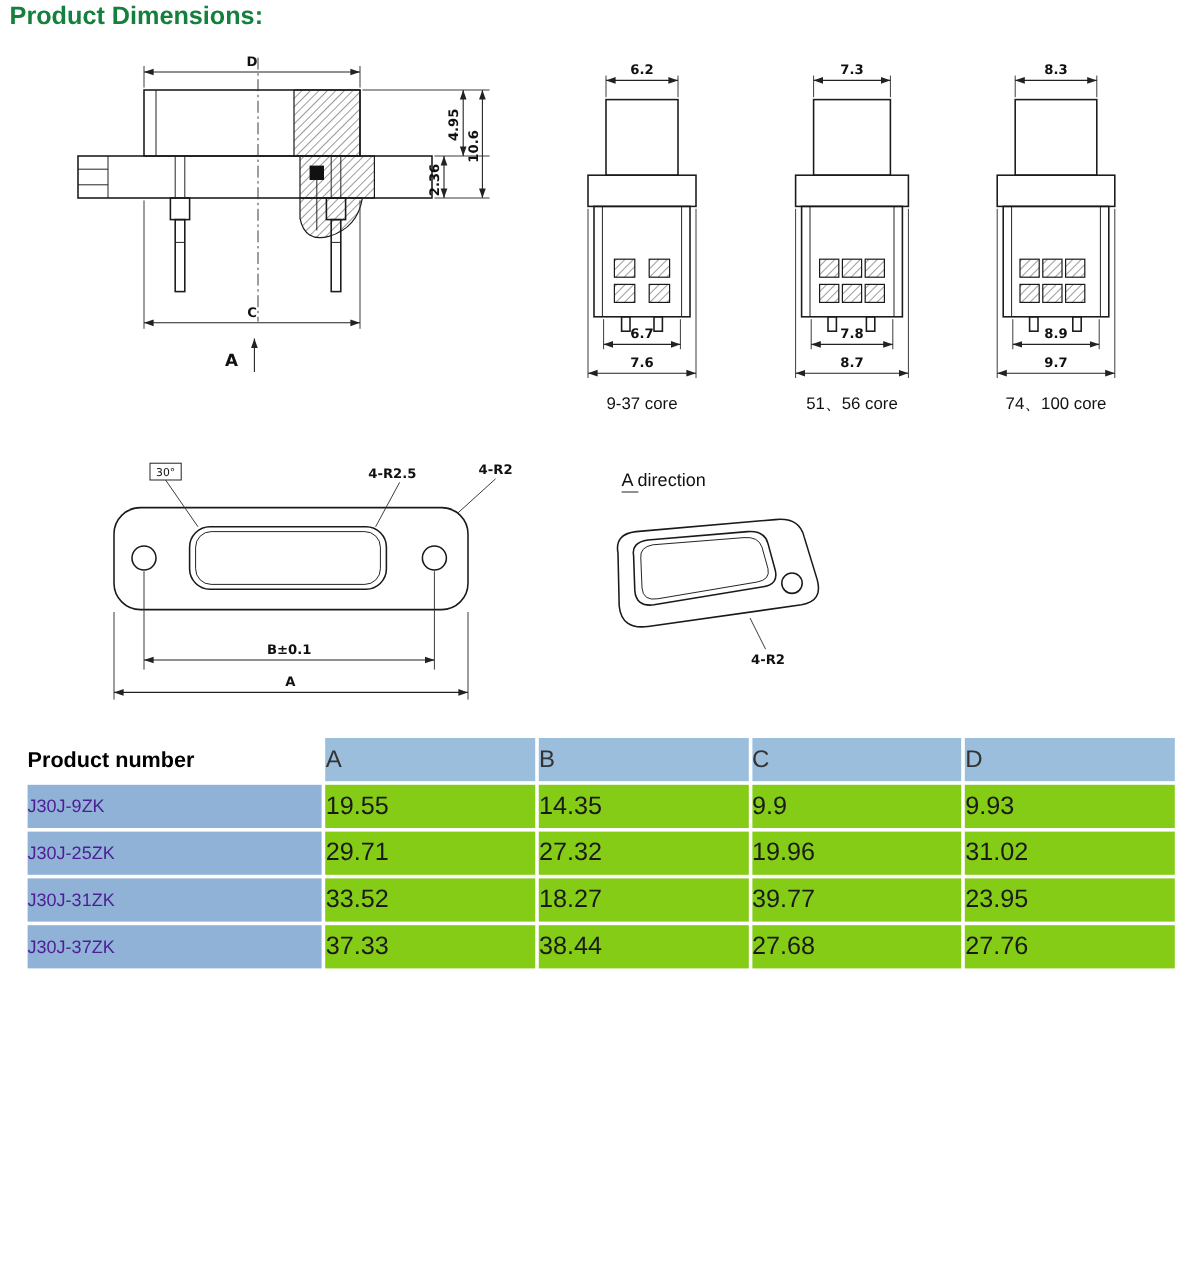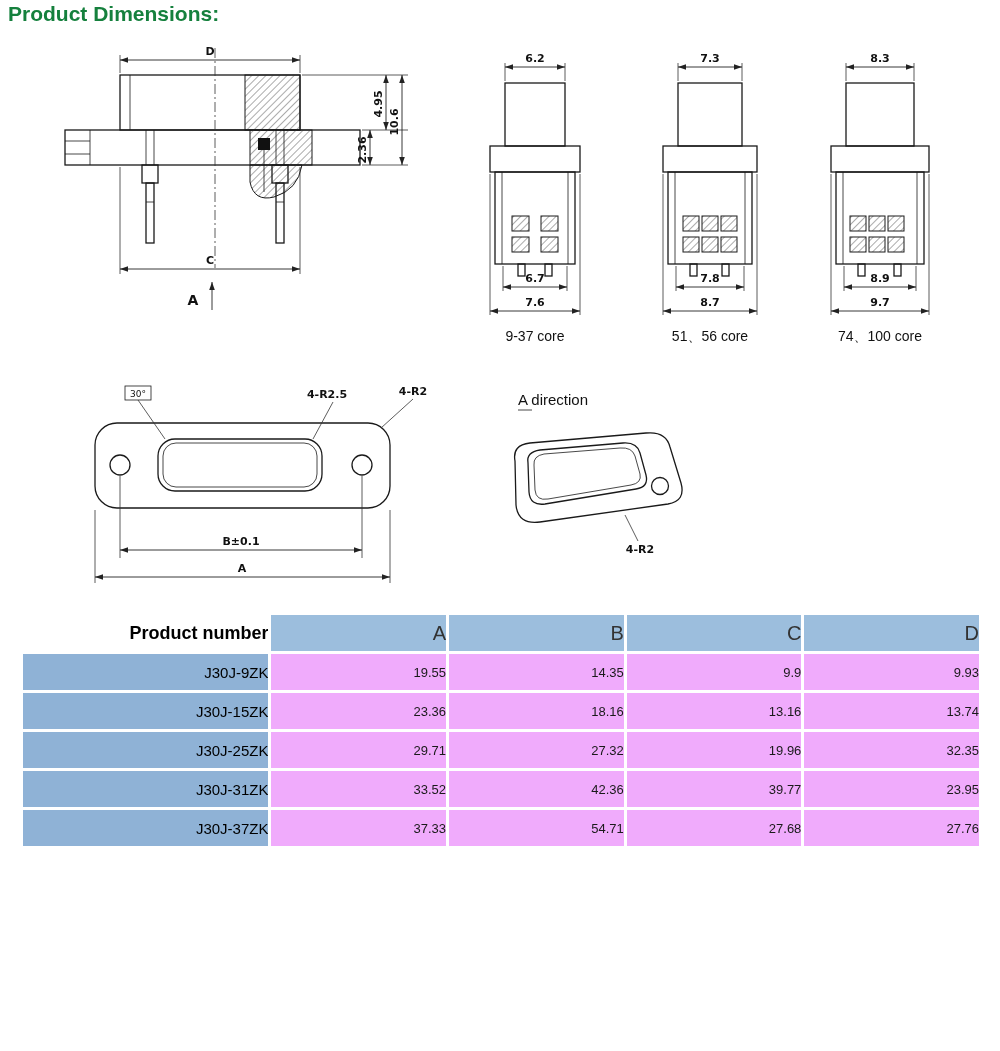--- a/index.html
+++ b/index.html
@@ -20,25 +20,25 @@
   .t    { font-family:"DejaVu Sans", sans-serif; fill:#111; }
   .am   { font-size:11px; font-weight:bold; text-anchor:middle; }
   .tiny { font-size:9px; text-anchor:middle; }
   .cap  { font-size:14px; text-anchor:middle; font-family:"Liberation Sans", sans-serif; }
   .big  { font-size:14px; font-weight:bold; text-anchor:middle; }
   .vtitle { font-size:15px; text-anchor:start; font-family:"Liberation Sans", sans-serif; }
 
   
   .table-wrap { left:20px; top:612px; width:962px; }
   table.dims { border-collapse:separate; border-spacing:3px; width:100%; table-layout:fixed; }
-  .dims th, .dims td { height:36px; text-align:right; vertical-align:middle; padding:0; overflow:hidden; }
+  .dims th, .dims td { height:36px; text-align:left; vertical-align:middle; padding:0; overflow:hidden; }
   .h-product { background:#ffffff; color:#000; font-weight:bold; font-size:18px; width:26%; }
   .h-dim     { background:#9cbedd; color:#333; font-size:20px; font-weight:normal; }
-  .c-product { background:#8fb2d6; color:#000000; font-size:15px; }
-  .c-val     { background:#f0abfc; color:#1a1a1a; font-size:13px; }
+  .c-product { background:#8fb2d6; color:#4c1d95; font-size:15px; }
+  .c-val     { background:#84cc16; color:#1a1a1a; font-size:21px; }
 </style>
 </head>
 <body>
 
 <svg width="0" height="0" style="position:absolute" aria-hidden="true">
   <defs>
     <marker id="arr" viewBox="0 0 8 8" refX="8" refY="4" markerWidth="8" markerHeight="8" markerUnits="userSpaceOnUse" orient="auto-start-reverse">
       <path d="M0,1.2 L8,4 L0,6.8 Z" fill="#222"></path>
     </marker>
     <pattern id="hatch" width="5" height="5" patternUnits="userSpaceOnUse" patternTransform="rotate(45)">
@@ -248,49 +248,42 @@
     </thead>
     <tbody>
   <tr>
     <td class="c-product">J30J-9ZK</td>
     <td class="c-val">19.55</td>
     <td class="c-val">14.35</td>
     <td class="c-val">9.9</td>
     <td class="c-val">9.93</td>
   </tr>
 
-  <tr>
-    <td class="c-product">J30J-15ZK</td>
-    <td class="c-val">23.36</td>
-    <td class="c-val">18.16</td>
-    <td class="c-val">13.16</td>
-    <td class="c-val">13.74</td>
-  </tr>
 
 
   <tr>
     <td class="c-product">J30J-25ZK</td>
     <td class="c-val">29.71</td>
     <td class="c-val">27.32</td>
     <td class="c-val">19.96</td>
-    <td class="c-val">32.35</td>
+    <td class="c-val">31.02</td>
   </tr>
 
   <tr>
     <td class="c-product">J30J-31ZK</td>
     <td class="c-val">33.52</td>
-    <td class="c-val">42.36</td>
+    <td class="c-val">18.27</td>
     <td class="c-val">39.77</td>
     <td class="c-val">23.95</td>
   </tr>
 
   <tr>
     <td class="c-product">J30J-37ZK</td>
     <td class="c-val">37.33</td>
-    <td class="c-val">54.71</td>
+    <td class="c-val">38.44</td>
     <td class="c-val">27.68</td>
     <td class="c-val">27.76</td>
   </tr>
 
 
 
 
 </tbody>
   </table>
 </div>

